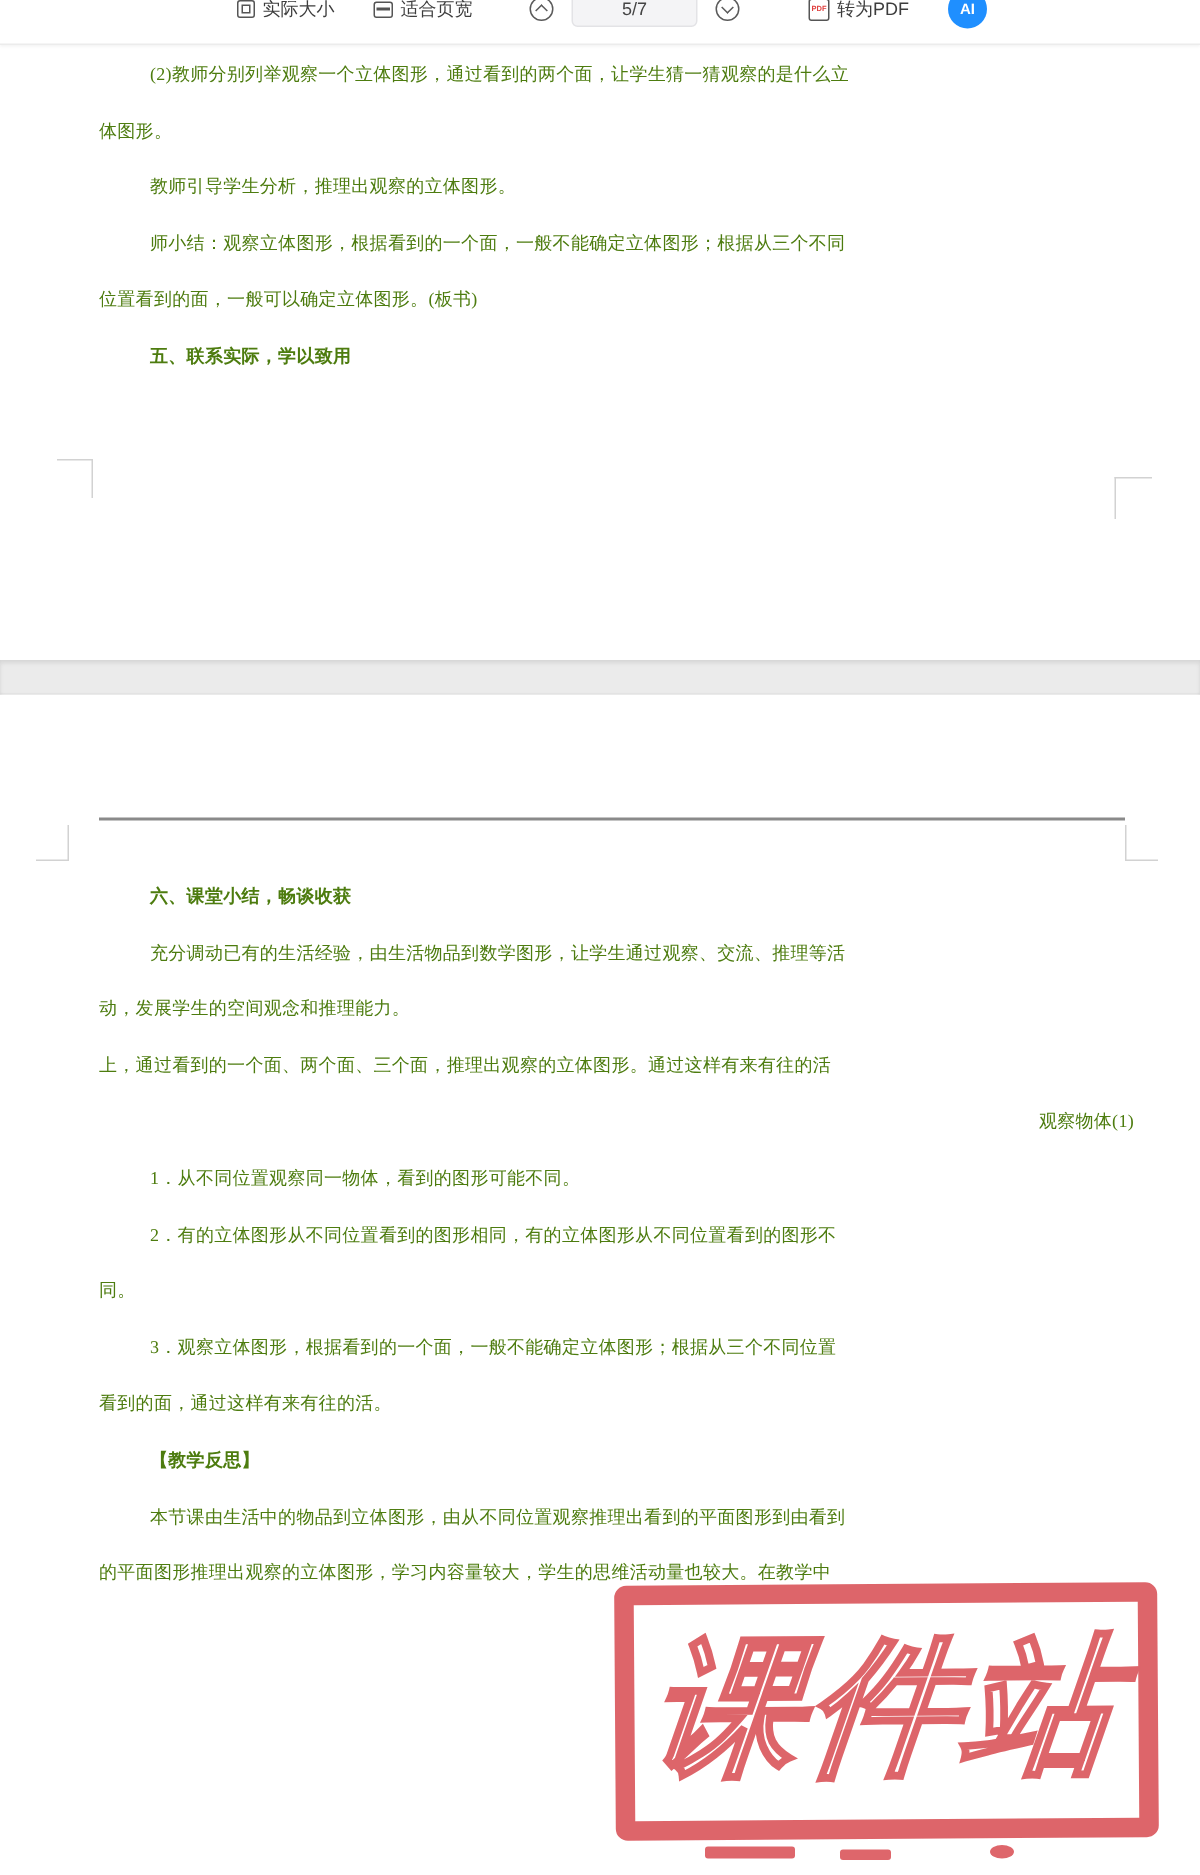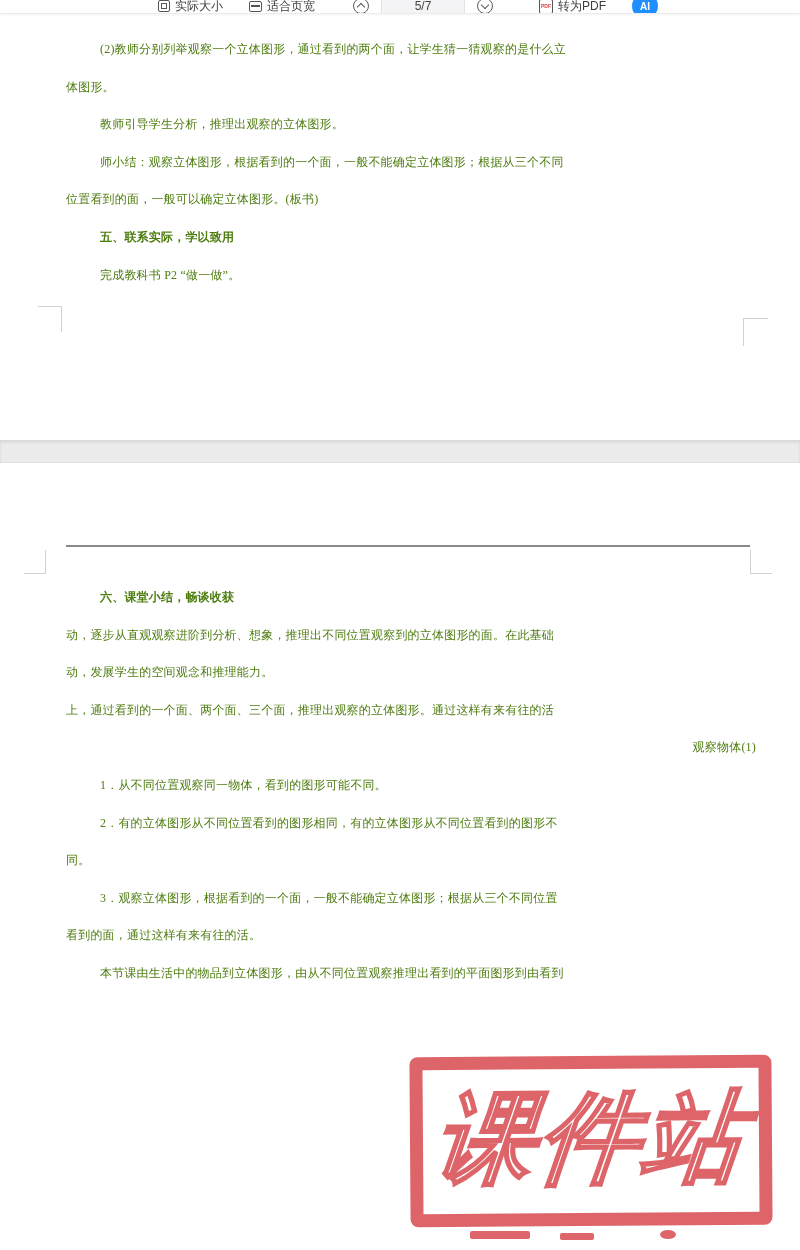--- a/index.html
+++ b/index.html
@@ -6,21 +6,21 @@
   html,body { background:#fff; }
   #screen {
     position:relative; width:800px; height:1250px;
     overflow:hidden; background:#fff;
     font-family:"Liberation Sans","DejaVu Sans",sans-serif;
     color:#222;
   }
 
   
   #toolbar {
-    position:absolute; top:0; left:0; width:800px; height:14px;
+    position:absolute; top:0; left:0; width:800px; height:30px;
     background:#fff; border-bottom:1px solid #ececec;
     box-shadow:0 1px 2px rgba(0,0,0,.05);
     overflow:hidden; z-index:30;
   }
   #toolbar .row {
     position:absolute; top:-7px; left:158px; height:26px;
     display:flex; align-items:center; font-size:12px; color:#3d3d3d;
   }
   .tb-item { display:flex; align-items:center; gap:5px; cursor:pointer; white-space:nowrap; }
   .gap24 { width:26px; } .gap36 { width:38px; } .gap12 { width:12px; } .gap40 { width:46px; } .gap28 { width:26px; }
@@ -128,44 +128,45 @@
     </div>
   </div>
 
   <div id="page5-lines" class="doc-text">
       <div class="ln ind">(2)教师分别列举观察一个立体图形，通过看到的两个面，让学生猜一猜观察的是什么立</div>
       <div class="ln">体图形。</div>
       <div class="ln ind">教师引导学生分析，推理出观察的立体图形。</div>
       <div class="ln ind">师小结：观察立体图形，根据看到的一个面，一般不能确定立体图形；根据从三个不同</div>
       <div class="ln">位置看到的面，一般可以确定立体图形。(板书)</div>
       <div class="ln ind hd">五、联系实际，学以致用</div>
-      <div class="ln ind">完成教科书 P2 “做一做”。</div>
     </div>
 
   <div class="mark" id="m-p5-left"></div>
   <div class="mark" id="m-p5-right"></div>
 
   <div id="page-gap"></div>
 
   <div id="p6-rule"></div>
   <div class="mark" id="m-p6-left"></div>
   <div class="mark" id="m-p6-right"></div>
 
   <div id="page6-lines" class="doc-text">
       <div class="ln ind hd">六、课堂小结，畅谈收获</div>
-      <div class="ln">动，逐步从直观观察进阶到分析、想象，推理出不同位置观察到的立体图形的面。在此基础</div>
+      <div class="ln ind">充分调动已有的生活经验，由生活物品到数学图形，让学生通过观察、交流、推理等活</div>
       <div class="ln">动，发展学生的空间观念和推理能力。</div>
       <div class="ln">上，通过看到的一个面、两个面、三个面，推理出观察的立体图形。通过这样有来有往的活</div>
       <div class="ln ctr">观察物体(1)</div>
       <div class="ln ind">1．从不同位置观察同一物体，看到的图形可能不同。</div>
       <div class="ln ind">2．有的立体图形从不同位置看到的图形相同，有的立体图形从不同位置看到的图形不</div>
       <div class="ln">同。</div>
       <div class="ln ind">3．观察立体图形，根据看到的一个面，一般不能确定立体图形；根据从三个不同位置</div>
       <div class="ln">看到的面，通过这样有来有往的活。</div>
+      <div class="ln ind hd">【教学反思】</div>
       <div class="ln ind">本节课由生活中的物品到立体图形，由从不同位置观察推理出看到的平面图形到由看到</div>
+      <div class="ln">的平面图形推理出观察的立体图形，学习内容量较大，学生的思维活动量也较大。在教学中</div>
     </div>
 
   <div id="stamp" style="border-color: rgb(217, 79, 85);">
     <span class="txt">课件站</span>
   </div>
   <div class="stamp-dash" id="dash1"></div>
   <div class="stamp-dash" id="dash2"></div>
   <div class="stamp-dash" id="dash3"></div>
 
 </div>

